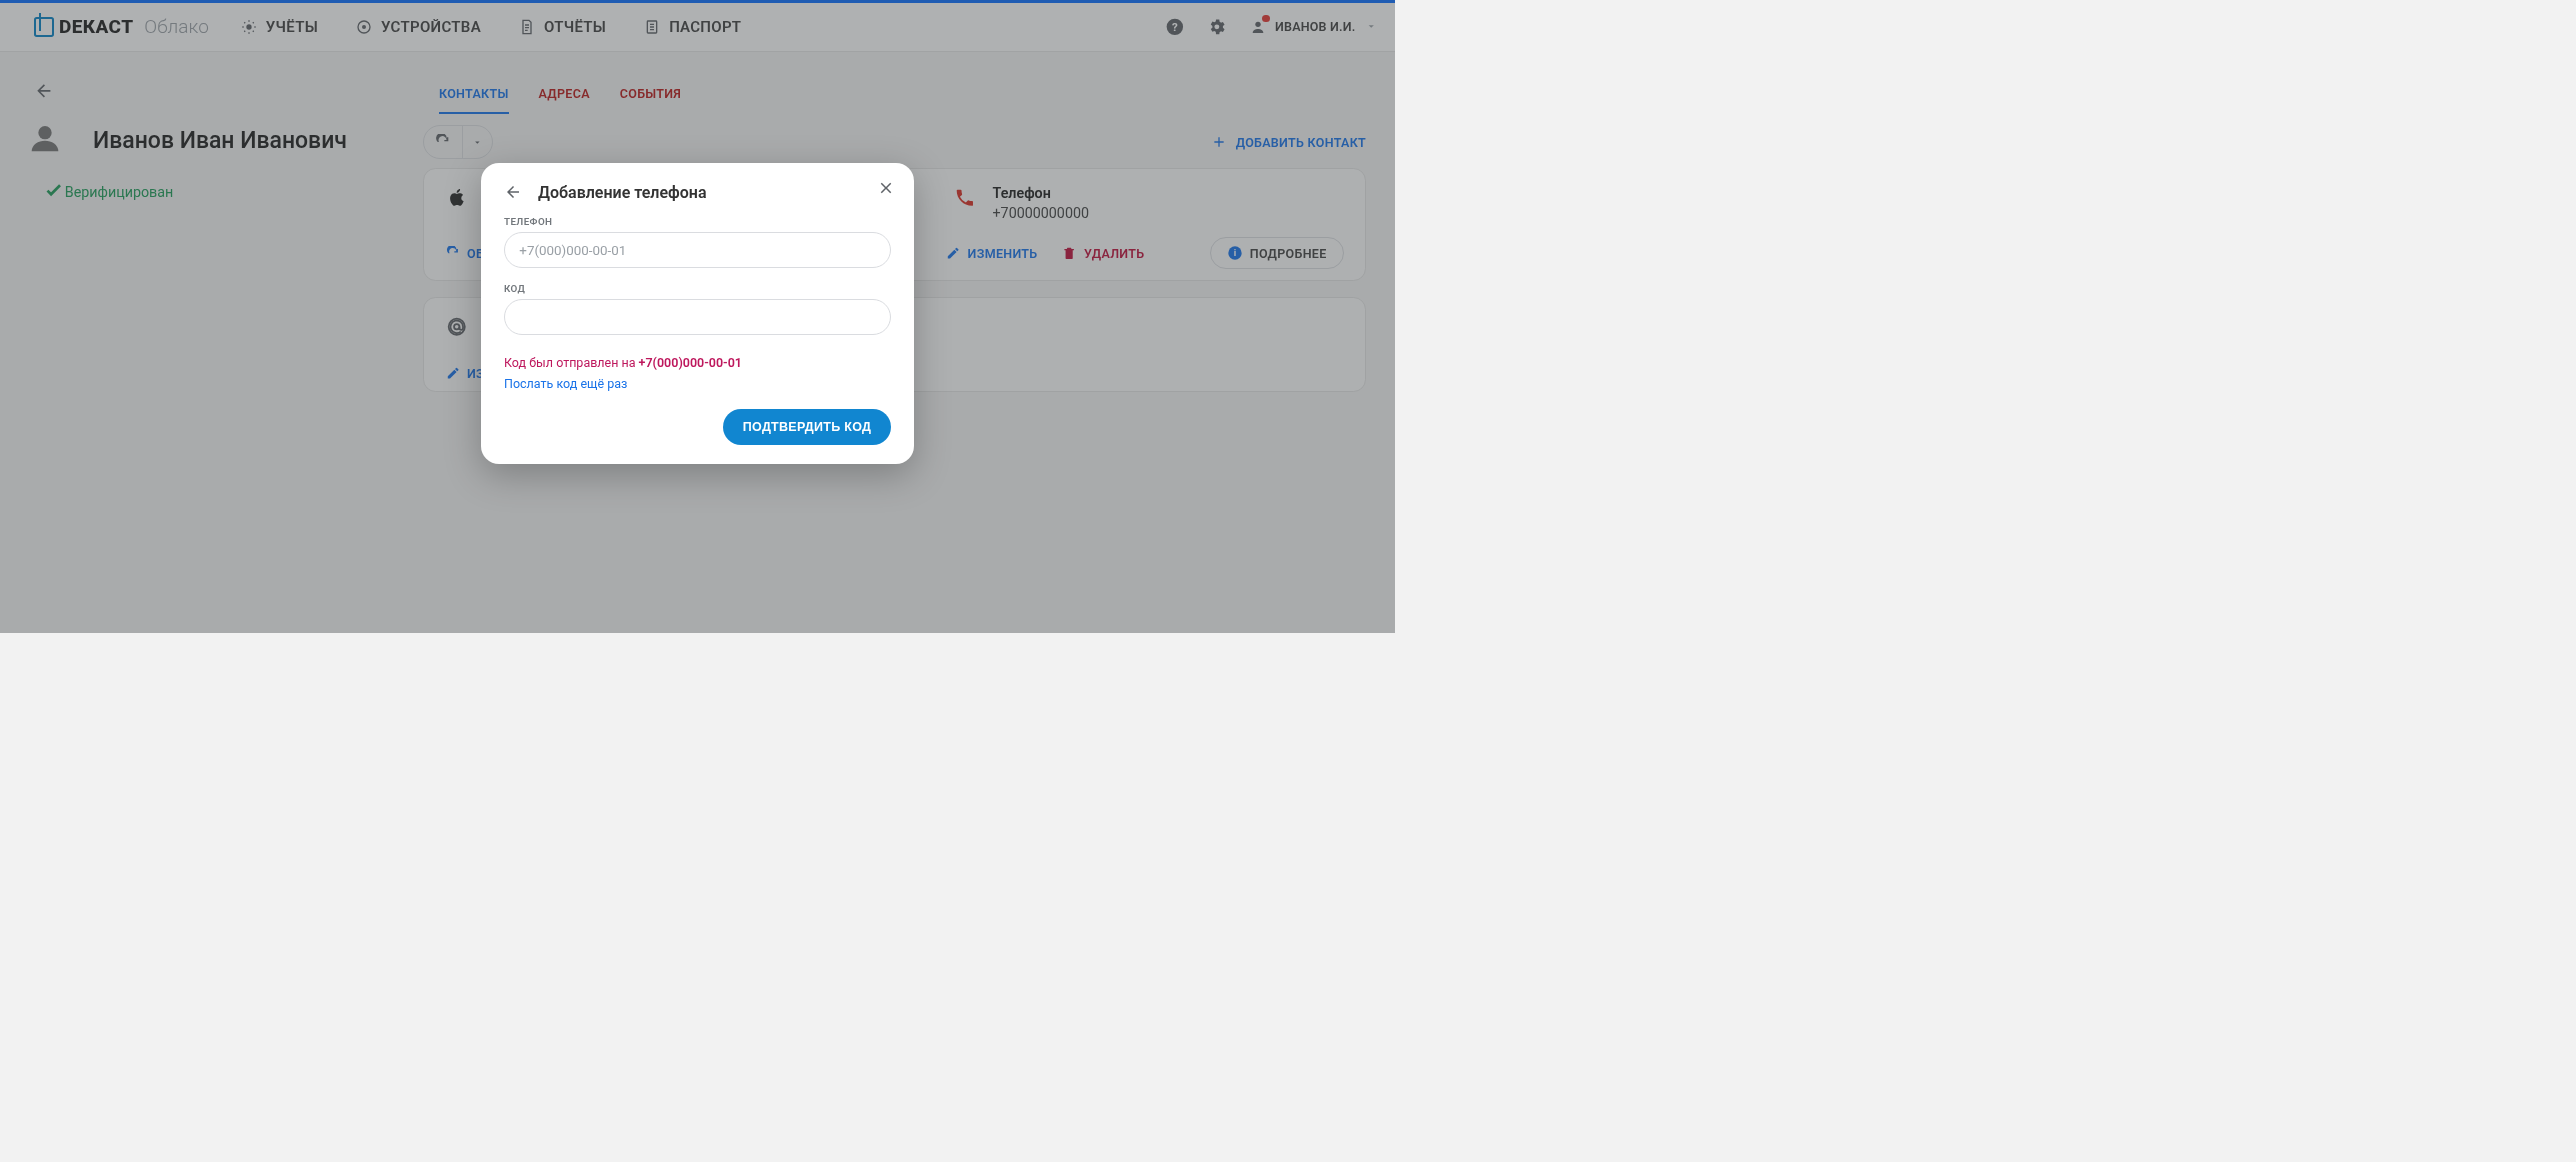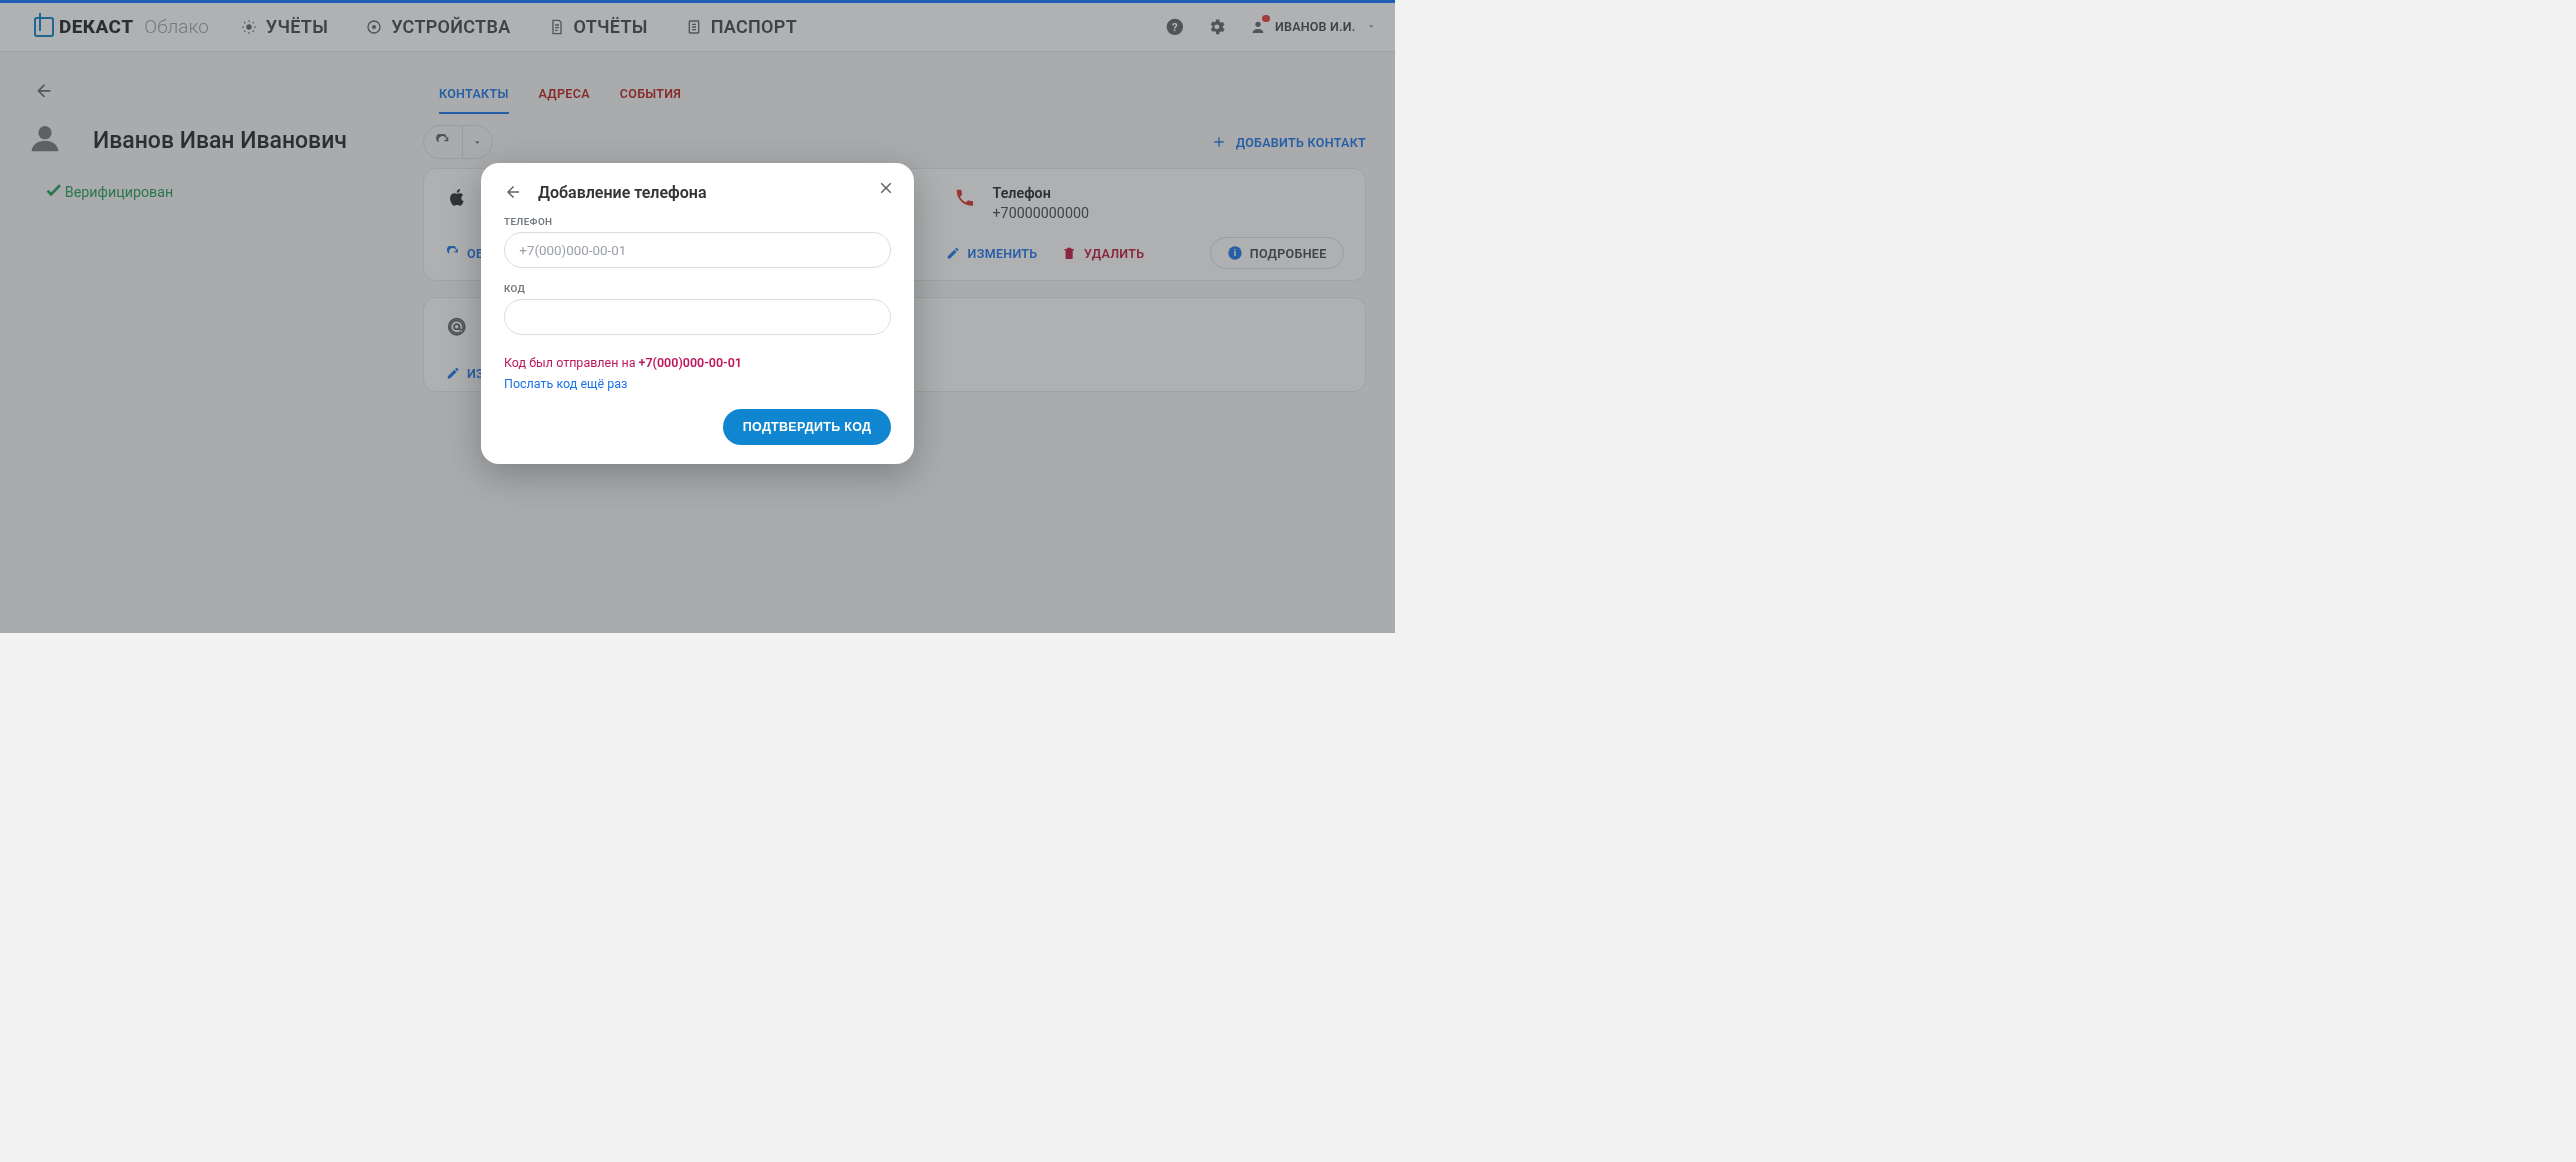--- a/index.html
+++ b/index.html
@@ -23,21 +23,21 @@
   }
   .logo { display: flex; align-items: center; gap: 5.4px; }
   .logo-icon {
     width: 19.7px; height: 19.7px; border: 2.7px solid #0982C5; border-radius: 2.7px;
     position: relative;
   }
   .logo-icon::before { content:""; position:absolute; left:2.7px; top:-5.4px; width:2.7px; height:18px; background:#0982C5; }
   .logo-text { font-size: 19px; font-weight: 800; letter-spacing: 0.4px; color: #222; }
   .logo-sub { font-size: 19px; color: #9aa0a6; margin-left: 5.4px; font-weight: 300; }
   .nav { display: flex; margin-left: 32px; gap: 38px; }
-  .nav-item { display: flex; align-items: center; gap: 9px; font-size: 18px; font-weight: 600; color: #444; cursor: pointer; letter-spacing: 0.3px; }
+  .nav-item { display: flex; align-items: center; gap: 9px; font-size: 15px; font-weight: 600; color: #444; cursor: pointer; letter-spacing: 0.3px; }
   .nav-icon { width: 16px; height: 16px; display:inline-flex; align-items:center; justify-content:center; color:#5f6368; }
   .header-right { margin-left: auto; display: flex; align-items: center; gap: 23px; }
   .hdr-icon { width: 19.7px; height: 19.7px; color: #5f6368; cursor:pointer; display:inline-flex; align-items:center; justify-content:center; }
   .user { display:flex; align-items:center; gap:9px; cursor:pointer; }
   .avatar-wrap { position: relative; }
   .avatar-mini { width: 16px; height:16px; color:#5f6368; }
   .red-dot { width:7.2px; height:7.2px; background:#e53935; border-radius:50%; position:absolute; top:-3.6px; right:-3.6px; }
   .user-name { font-size:12.5px; font-weight:600; color:#444; letter-spacing: 0.2px;}
   .chev { color:#9aa0a6; }
 

